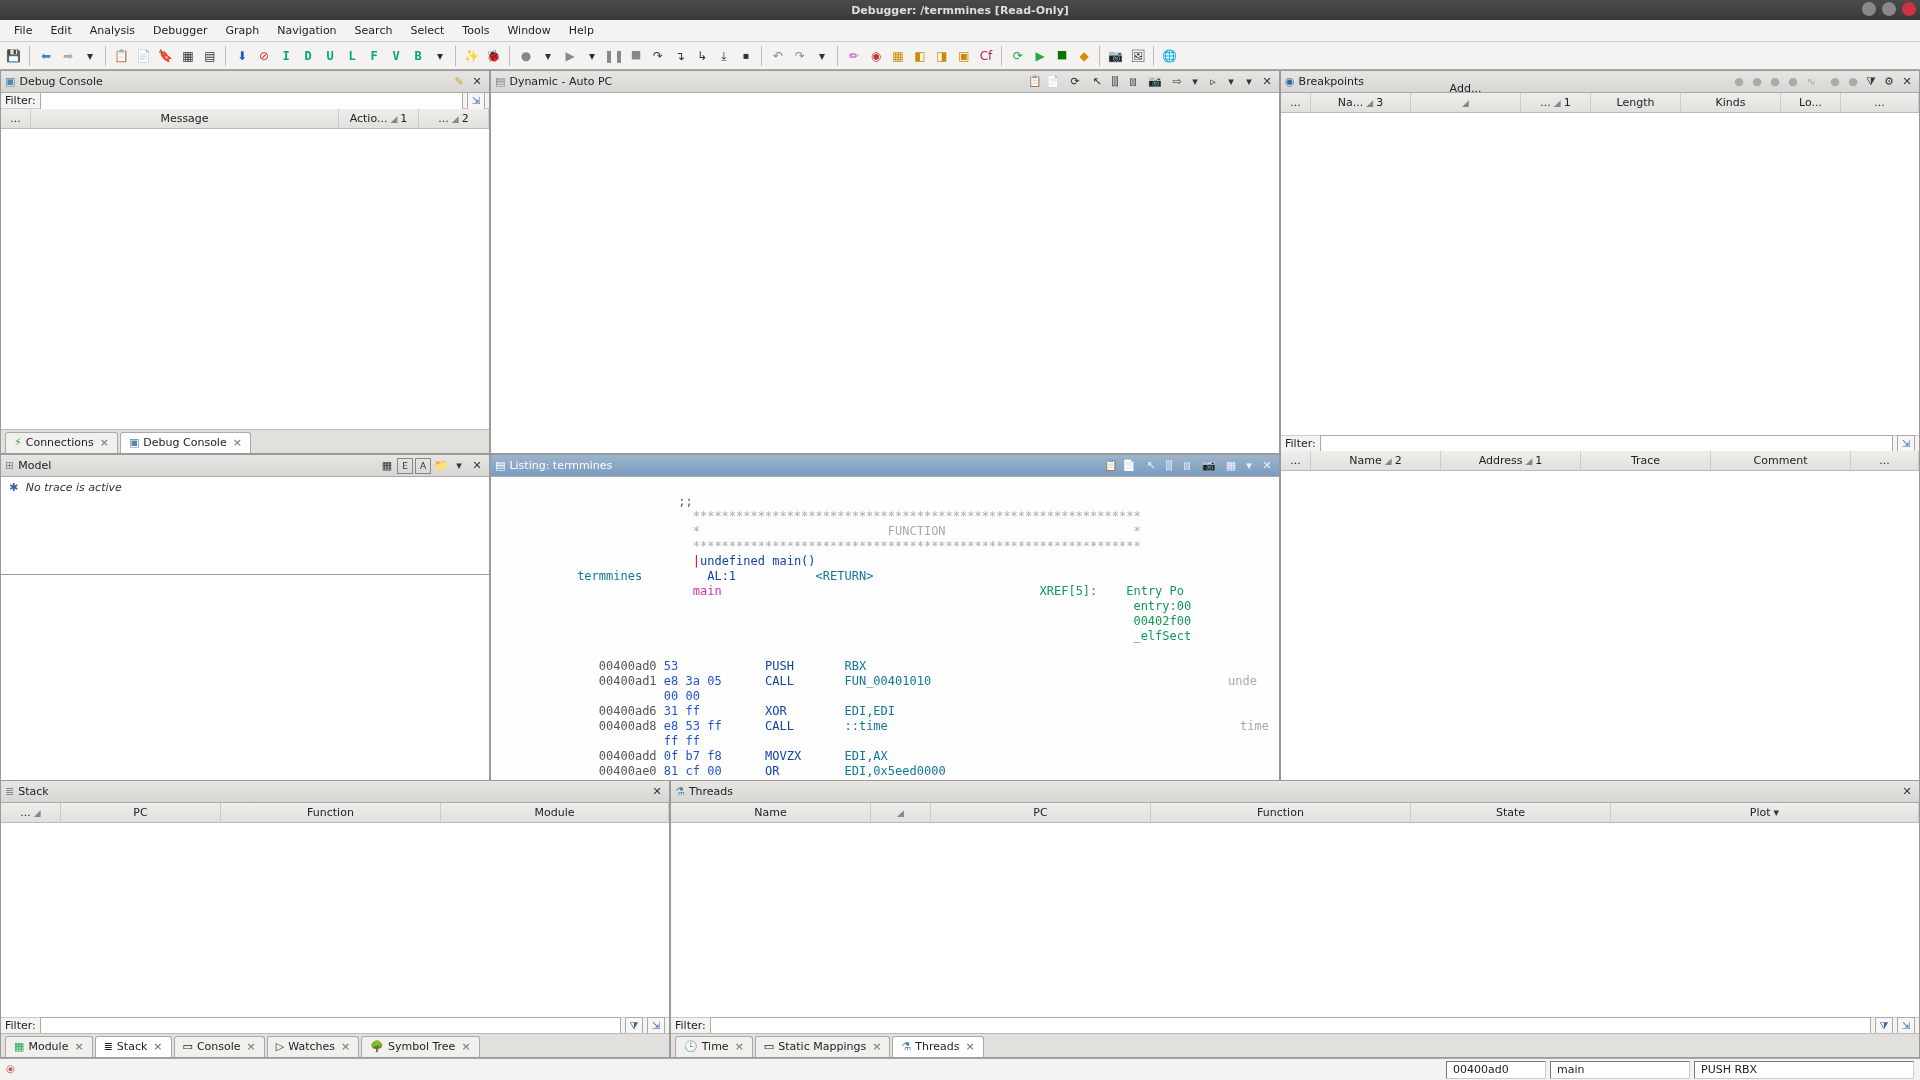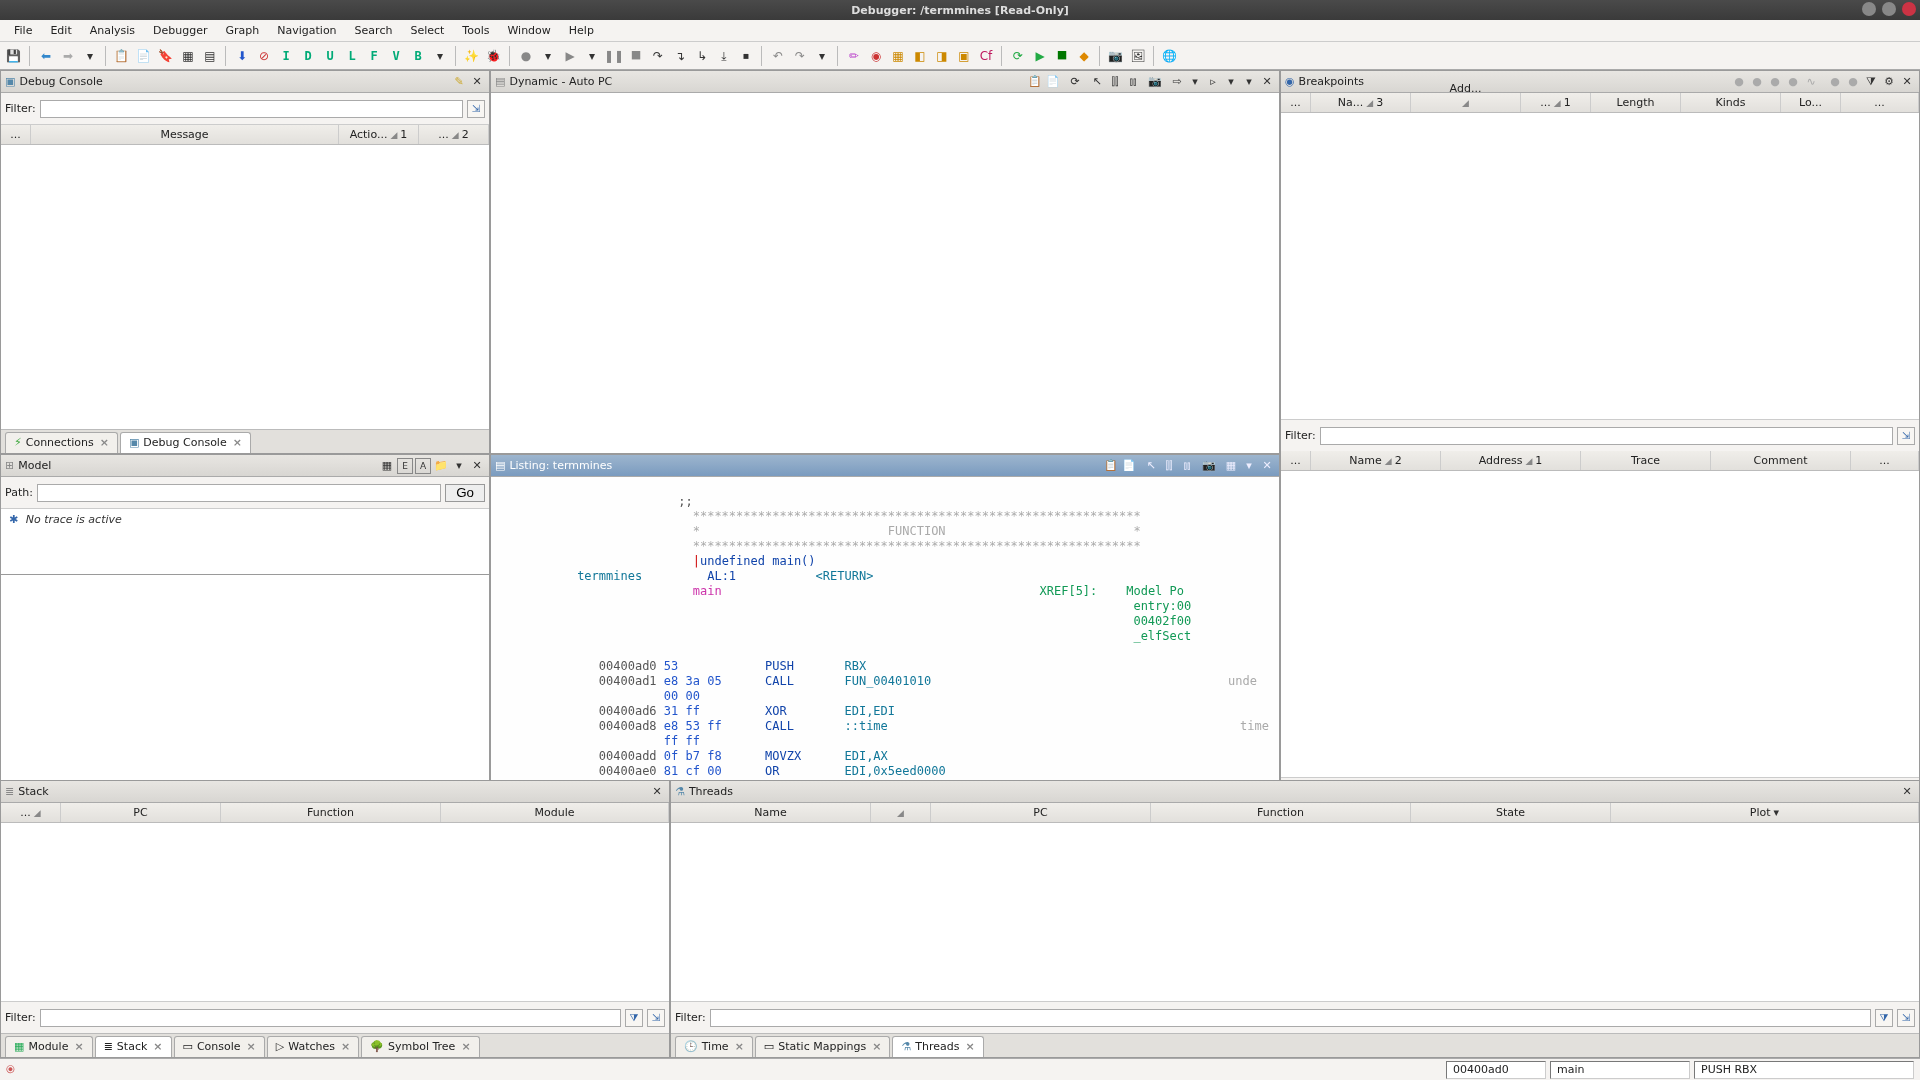--- a/index.html
+++ b/index.html
@@ -25,21 +25,21 @@
   .panel-head.active { background:linear-gradient(#9db5ce,#7a9bbf); color:#fff; }
   .panel-head .spacer { flex:1; }
   .panel-head .pbtn { width:16px; height:16px; display:inline-flex; align-items:center; justify-content:center; font-size:11px; color:#333; margin-left:2px; }
   .panel-head.active .pbtn { color:#eef; }
   .panel-body { flex:1; overflow:hidden; background:#fff; }
   .panel-tabs { height:24px; background:#e2e0dc; display:flex; align-items:flex-end; border-top:1px solid #bbb; padding:0 4px; gap:2px; }
   .ptab { padding:3px 8px 4px; background:#f2f0ec; border:1px solid #aaa; border-bottom:none; font-size:11px; display:flex; align-items:center; gap:4px; border-radius:3px 3px 0 0; }
   .ptab.active { background:#fff; }
   .ptab .tclose { color:#888; font-weight:bold; margin-left:2px; }
   
-  .filter-row { height:32px; display:flex; align-items:center; padding:0 4px; border-top:1px solid #ccc; background:#f5f3f1; gap:4px;justify-content:flex-end; }
+  .filter-row { height:16px; display:flex; align-items:center; padding:0 4px; border-top:1px solid #ccc; background:#f5f3f1; gap:4px;justify-content:flex-end; }
   .filter-row input { flex:1; height:18px; border:1px solid #aaa; padding:0 3px; font-size:11px; }
   .filter-go { width:18px; height:18px; border:1px solid #aaa; background:#f8f6f3; font-size:10px; color:#36a; display:flex;align-items:center;justify-content:center; }
   
   .col-head { background:linear-gradient(#f0eeea,#e2e0dc); height:20px; display:flex; border-bottom:1px solid #bbb; font-size:11px; }
   .col-head > div { border-right:1px solid #ccc; padding:2px 6px; display:flex; align-items:center; justify-content:center; gap:3px; }
   .sort-ind { color:#888; font-size:9px; }
   
   .listing { font-family:"DejaVu Sans Mono",monospace; font-size:12px; line-height:15px; padding:2px 0 2px 50px; background:#fefefe; position:relative; white-space:pre; overflow:hidden; }
   .listing .c-teal{color:#179;} .listing .c-blue{color:#25c;} .listing .c-navy{color:#14a;} .listing .c-green{color:#195;} .listing .c-pink{color:#c3a;} .listing .c-gray{color:#aaa;} .listing .c-dgray{color:#555;}
   .listing .caret { color:#c00; }
@@ -184,25 +184,20 @@
       <span style="color:#888;margin-right:4px;">⊞</span>
       <span>Model</span>
       <span class="spacer"></span>
       <span class="pbtn">▦</span>
       <span class="pbtn" style="border:1px solid #888;font-size:9px;">E</span>
       <span class="pbtn" style="border:1px solid #888;font-size:9px;">A</span>
       <span class="pbtn">📁</span>
       <span class="pbtn">▾</span>
       <span class="pbtn" style="font-weight:bold;">✕</span>
     </div>
-    <div class="filter-row" style="border-top:none;border-bottom:1px solid #ccc;">
-      <span>Path:</span>
-      <input style="">
-      <button style="height:18px;padding:0 10px;border:1px solid #999;background:#eee;">Go</button>
-    </div>
     <div class="panel-body" style="padding:4px 8px;">
       <span style="color:#36a;margin-right:4px;">✱</span>
       <i style="color:#333;">No trace is active</i>
     </div>
     <div class="filter-row">
       <span>Filter:</span>
       <input style="">
       <div class="filter-go">⇲</div>
     </div>
   </div>
@@ -244,21 +239,21 @@
       <span class="pbtn">▾</span>
       <span class="pbtn" style="font-weight:bold;">✕</span>
     </div>
     <div class="panel-body listing">
 <span class="c-dgray">                   ;;</span>
 <span class="c-gray">                     <span>**************************************************************</span></span>
 <span class="c-gray">                     <span>*                          FUNCTION                          *</span></span>
 <span class="c-gray">                     <span>**************************************************************</span></span>
                      <span class="caret">|</span><span class="c-navy">u</span><span class="c-navy">ndefined main()</span>
      <span class="c-teal">termmines</span>         <span class="c-navy">AL:1</span>           <span class="c-teal">&lt;RETURN&gt;</span>
-                     <span class="c-pink">main</span>                                            <span class="c-green">XREF[5]:</span>    <span class="c-green">Model Po</span>
+                     <span class="c-pink">main</span>                                            <span class="c-green">XREF[5]:</span>    <span class="c-green">Entry Po</span>
                                                                                   <span class="c-green">entry:00</span>
                                                                                   <span class="c-green">00402f00</span>
                                                                                   <span class="c-green">_elfSect</span>
 
 <span id="listing-rows">        <span class="c-dgray">00400ad0</span> <span class="c-blue">53       </span>     <span class="c-navy">PUSH   </span>    <span class="c-teal">RBX</span>
         <span class="c-dgray">00400ad1</span> <span class="c-blue">e8 3a 05 </span>     <span class="c-navy">CALL   </span>    <span class="c-teal">FUN_00401010</span><span style="float:right;margin-right:22px;" class="c-gray">unde</span>
         <span class="c-dgray">        </span> <span class="c-blue">00 00    </span>     <span class="c-navy">       </span>    <span class="c-teal"></span>
         <span class="c-dgray">00400ad6</span> <span class="c-blue">31 ff    </span>     <span class="c-navy">XOR    </span>    <span class="c-teal">EDI,EDI</span>
         <span class="c-dgray">00400ad8</span> <span class="c-blue">e8 53 ff </span>     <span class="c-navy">CALL   </span>    <span class="c-teal"><external>::time</external></span><span style="float:right;margin-right:10px;" class="c-gray">time</span>
         <span class="c-dgray">        </span> <span class="c-blue">ff ff    </span>     <span class="c-navy">       </span>    <span class="c-teal"></span>

